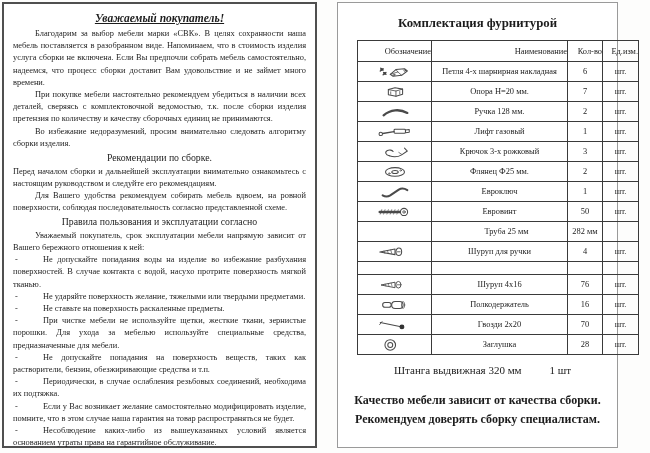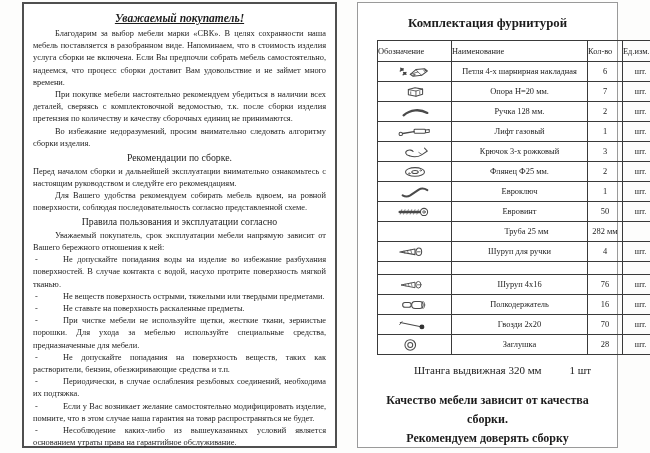--- a/index.html
+++ b/index.html
@@ -2,23 +2,23 @@
 <html><head>
 <meta charset="utf-8">
 <style>
   * { box-sizing: border-box; }
   html,body { margin:0; padding:0; }
   body {
     width:650px; height:453px; position:relative; overflow:hidden;
     background:#fdfdfc; color:#1c1c1c;
     font-family:"Liberation Serif","DejaVu Serif",serif;
   }
-  .page { position:absolute; top:2px; height:446px; background:#fff;margin-left:20px; }
+  .page { position:absolute; top:2px; height:446px; background:#fff; }
   .page-left  { left:2px;  width:315px; border:2px solid #4f4f4f; }
-  .page-right { left:337px; width:261px; border:1.5px solid #9a9a9a; }
+  .page-right { left:337px; width:281px; border:1.5px solid #9a9a9a; }
 
   
   .lp-inner { height:100%; padding:5px 9px 24px; display:flex; flex-direction:column; }
   .lp-title {
     text-align:center; font-weight:bold; font-style:italic; text-decoration:underline;
     font-size:11.5px; line-height:14px; margin:2px 0 3px;
   }
   .lp-inner p { margin:0; font-size:8.4px; line-height:12.2px; text-align:justify; }
   p.ind { text-indent:22px; }
   .subhead {
@@ -26,21 +26,21 @@
     font-size:9.8px; line-height:13.5px;
   }
   p.bullet { position:relative; text-indent:30px; }
   p.bullet::before { content:"-"; position:absolute; left:2px; top:0; text-indent:0; }
 
   
   .rp-inner { padding:7px 14px; }
   .rp-title { text-align:center; font-weight:bold; font-size:12.8px; line-height:16px; margin:5px 0 9px; }
   table.hw { border-collapse:collapse; table-layout:fixed; margin-left:5px; width:281px; }
   table.hw th, table.hw td { border:1px solid #3a3a3a; padding:0; font-size:8.4px; font-weight:normal; }
-  table.hw th { height:21px; text-align:left; }
+  table.hw th { height:21px; text-align:right; }
   table.hw td { height:20px; }
   td.c-icon { text-align:center; }
   td.c-name { text-align:center; padding-left:5px; }
   td.c-name.pad { padding-left:14px; }
   td.c-qty, td.c-unit { text-align:center; white-space:nowrap; }
   tr.empty td { height:13px; }
   .icon svg { display:inline-block; vertical-align:middle; }
   .icon svg * { stroke:#4a4a4a; fill:none; stroke-width:1.1; stroke-linecap:round; stroke-linejoin:round; }
   .note { margin:9px 0 0 42px; font-size:11px; }
   .note .qty { display:inline-block; margin-left:28px; }
@@ -130,21 +130,21 @@
     <p class="ind">Во избежание недоразумений, просим внимательно следовать алгоритму сборки изделия.</p>
 
     <div class="subhead">Рекомендации по сборке.</div>
     <p>Перед началом сборки и дальнейшей эксплуатации внимательно ознакомьтесь с настоящим руководством и следуйте его рекомендациям.</p>
     <p class="ind">Для Вашего удобства рекомендуем собирать мебель вдвоем, на ровной поверхности, соблюдая последовательность согласно представленной схеме.</p>
 
     <div class="subhead">Правила пользования и эксплуатации согласно</div>
     <p class="ind">Уважаемый покупатель, срок эксплуатации мебели напрямую зависит от Вашего бережного отношения к ней:</p>
 
     <p class="bullet">Не допускайте попадания воды на изделие во избежание разбухания поверхностей. В случае контакта с водой, насухо протрите поверхность мягкой тканью.</p>
-    <p class="bullet">Не веществ поверхность острыми, тяжелыми или твердыми предметами.</p>
+    <p class="bullet">Не ударяйте поверхность желание, тяжелыми или твердыми предметами.</p>
     <p class="bullet">Не ставьте на поверхность раскаленные предметы.</p>
     <p class="bullet">При чистке мебели не используйте щетки, жесткие ткани, зернистые порошки. Для ухода за мебелью используйте специальные средства, предназначенные для мебели.</p>
     <p class="bullet">Не допускайте попадания на поверхность веществ, таких как растворители, бензин, обезжиривающие средства и т.п.</p>
     <p class="bullet">Периодически, в случае ослабления резьбовых соединений, необходима их подтяжка.</p>
     <p class="bullet">Если у Вас возникает желание самостоятельно модифицировать изделие, помните, что в этом случае наша гарантия на товар распространяться не будет.</p>
     <p class="bullet">Несоблюдение каких-либо из вышеуказанных условий является основанием утраты права на гарантийное обслуживание.</p>
 
   </div>
 </div>
 

